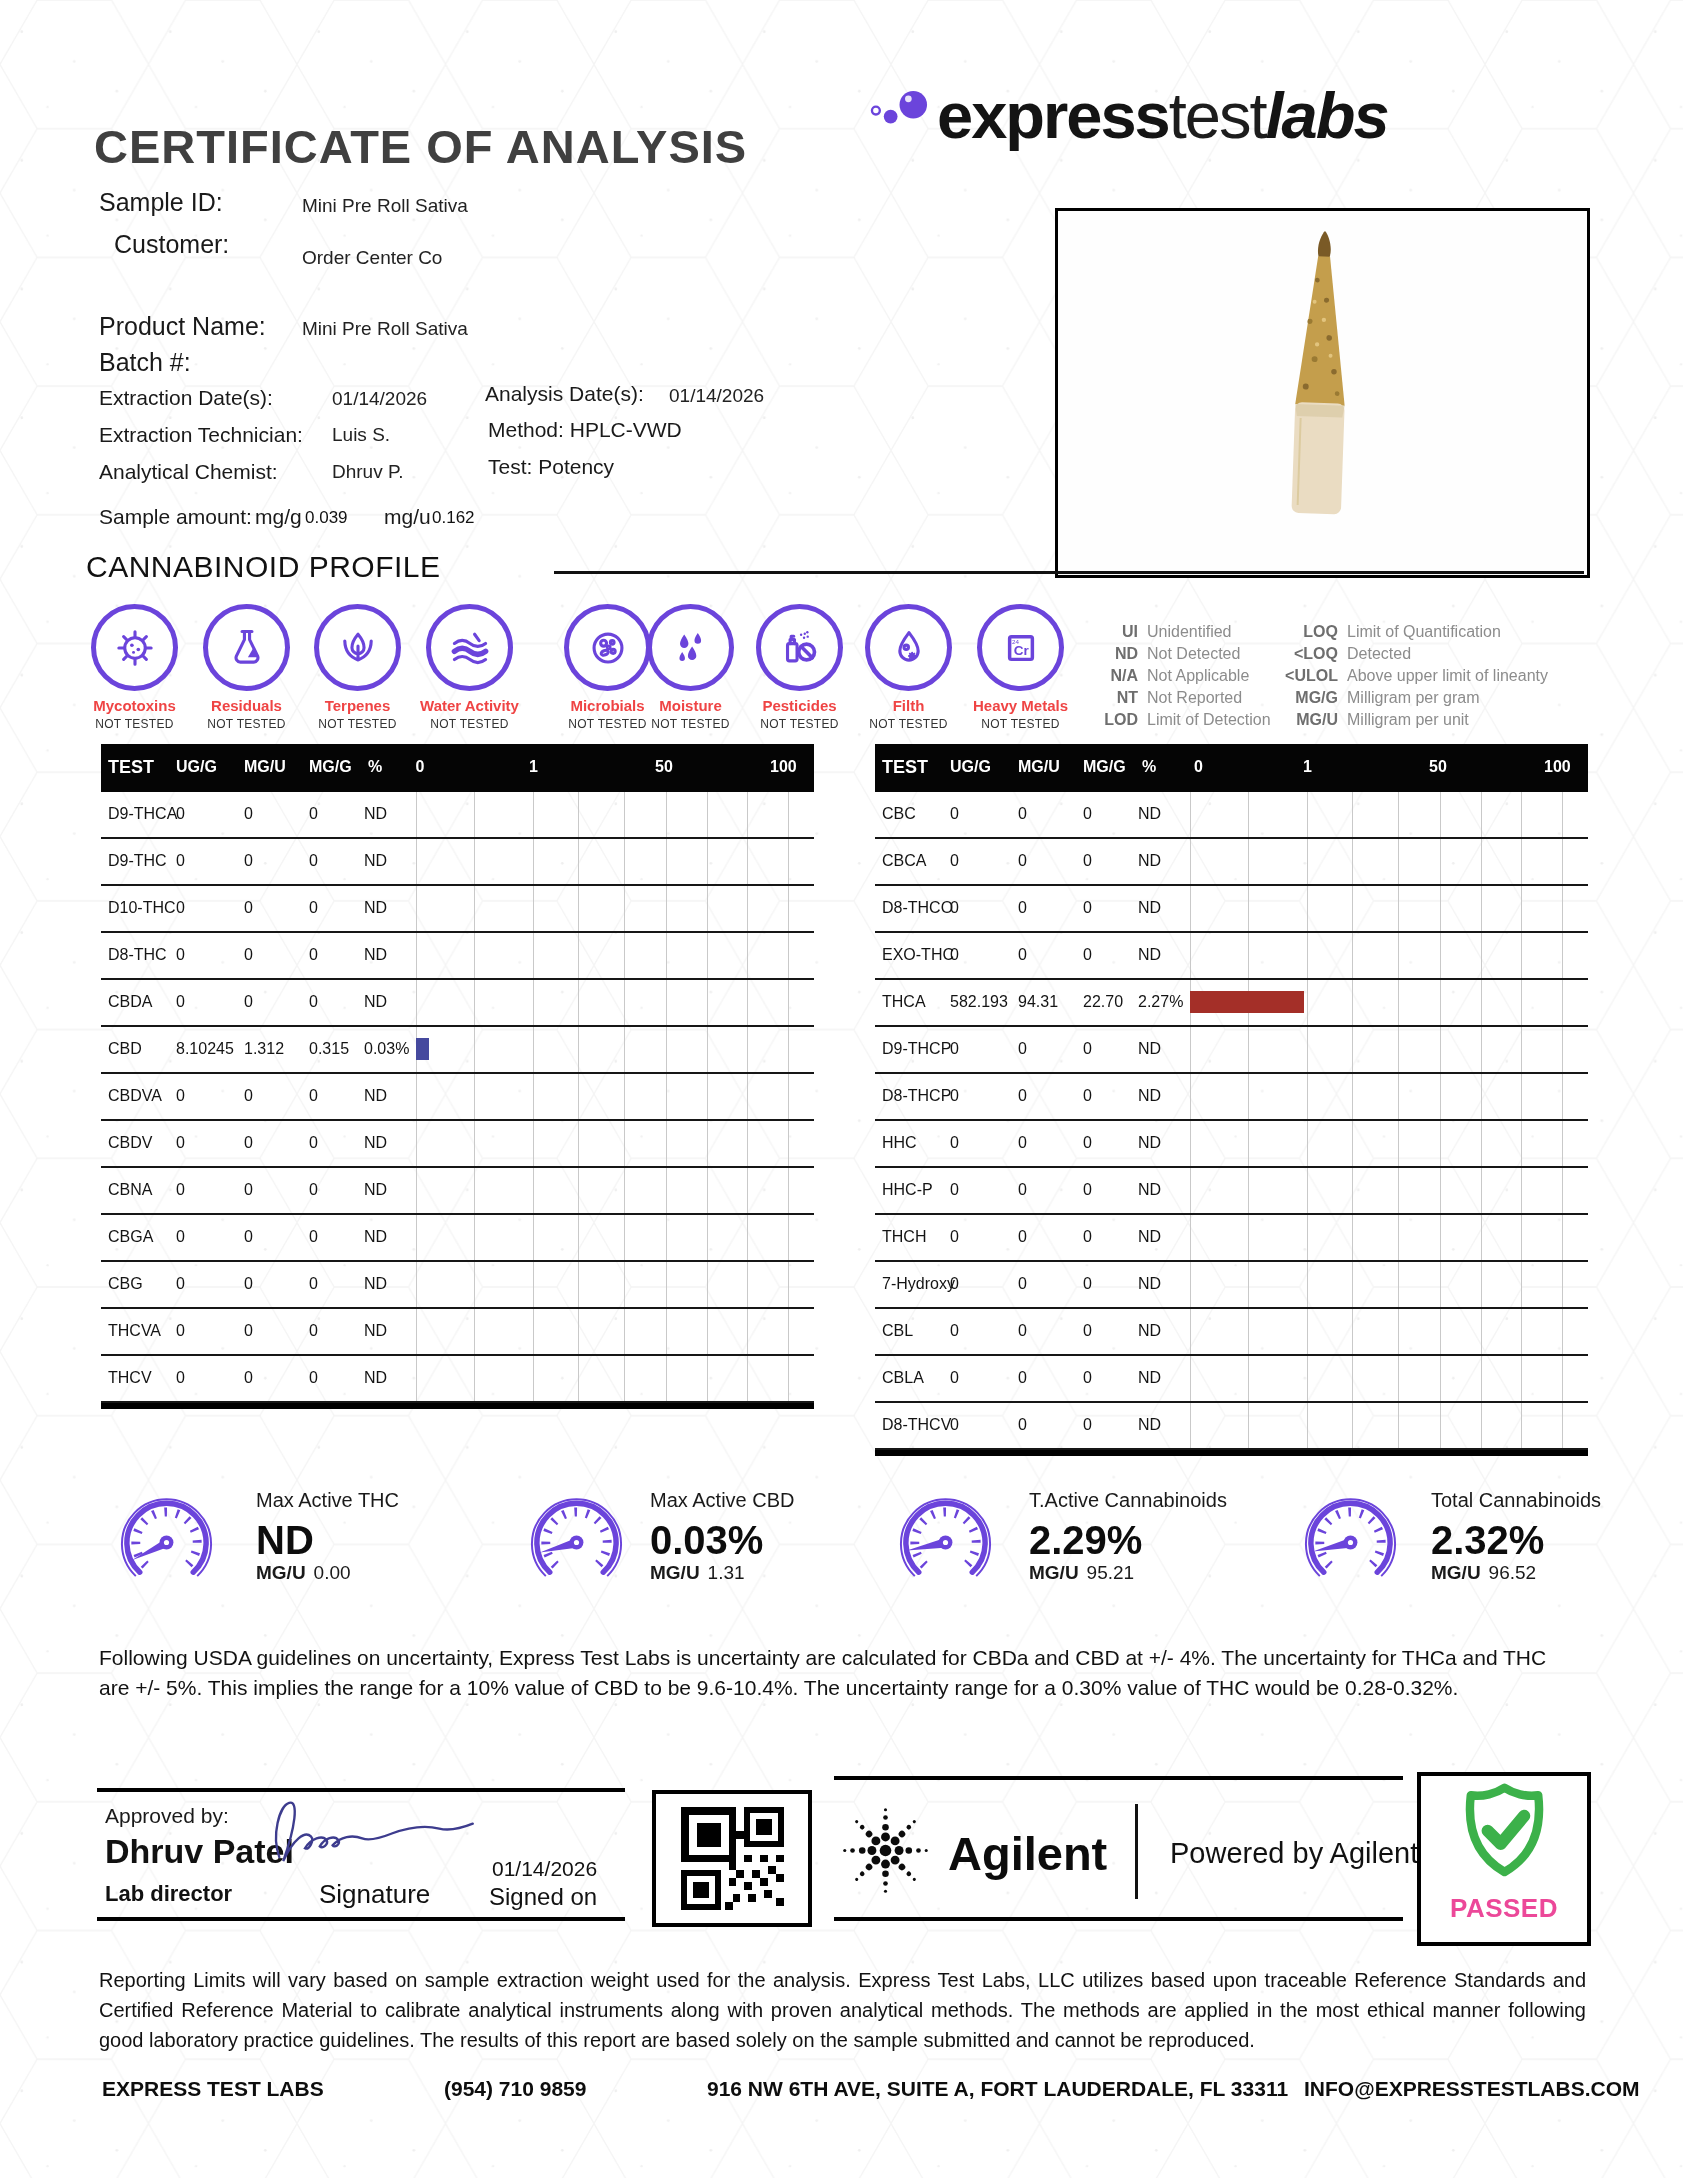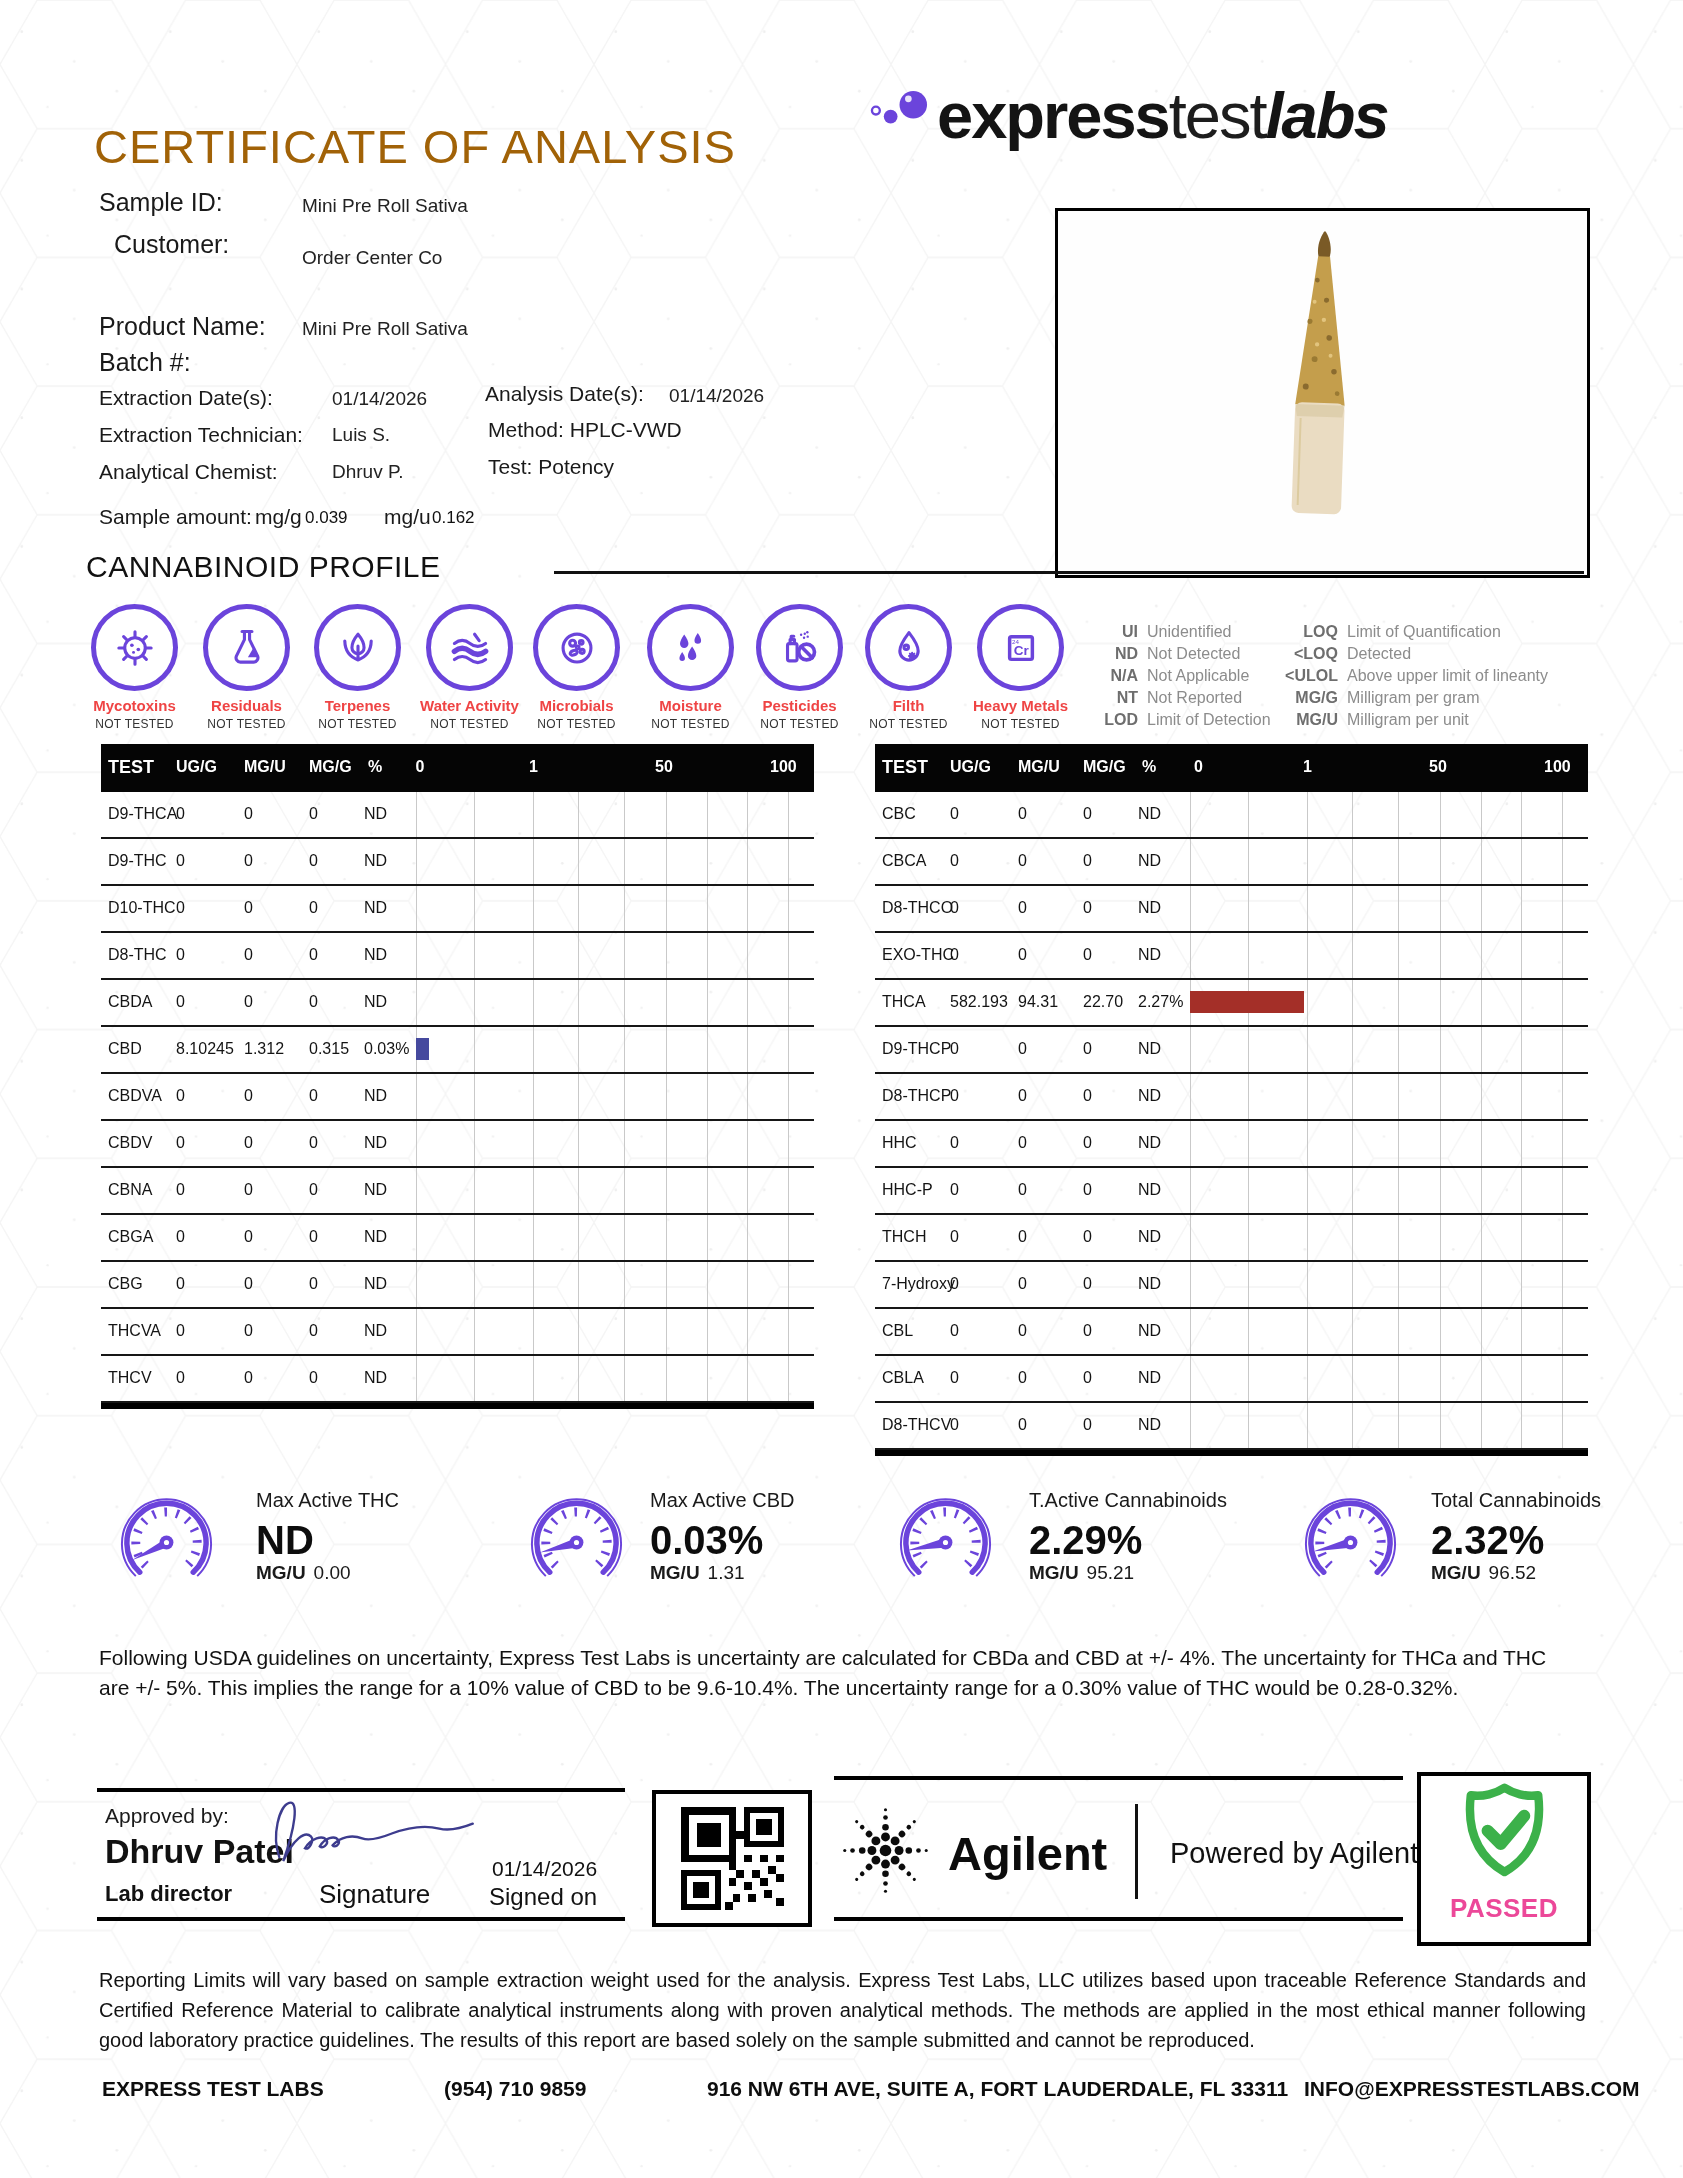--- a/index.html
+++ b/index.html
@@ -4,21 +4,21 @@
 <style>
   html,body{margin:0;padding:0}
   body{width:1683px;height:2178px;position:relative;background:#fff;color:#111;
        font-family:"Liberation Sans",sans-serif;overflow:hidden}
   .abs{position:absolute}
   svg{display:block}
   .lbl-lg{font-size:25px;color:#1a1a1a}
   .lbl-md{font-size:21px;color:#1a1a1a}
   .val{font-size:19px;color:#222}
   
-  .coa-title{left:94px;top:119px;font-size:47px;font-weight:normal;letter-spacing:1px;color:#a16207}
+  .coa-title{left:94px;top:119px;font-size:47px;font-weight:bold;letter-spacing:1px;color:#404040}
   .logo{left:868px;top:83px;display:flex;align-items:flex-end}
   .logo-text{font-size:65px;letter-spacing:-2px;line-height:1;color:#141414}
   .logo-text .lt-express{font-weight:bold}
   .logo-text .lt-test{font-weight:normal;color:#1d1d1d}
   .logo-text .lt-labs{font-weight:bold;font-style:italic}
   
   .product-box{left:1055px;top:208px;width:529px;height:364px;border:3px solid #000;background:#fefefe}
   
   .section-title{left:86px;top:550px;font-size:30px;font-weight:normal;letter-spacing:0.5px}
   .section-line{left:554px;top:571px;width:1030px;height:3px;background:#111}
@@ -187,21 +187,21 @@
     <svg width="44" height="44" viewBox="0 0 24 24" class="glyph">
       <path d="M3.5 9.5c2.8-2.2 5.7-2.2 8.5 0s5.7 2.2 8.5 0"></path>
       <path d="M3.5 13.8c2.8-2.2 5.7-2.2 8.5 0s5.7 2.2 8.5 0" stroke-width="3"></path>
       <path d="M3.5 18.3c2.8-2.2 5.7-2.2 8.5 0s5.7 2.2 8.5 0"></path>
       <path d="M14.5 4.5l2.5 3.5"></path>
     </svg>
   </div>
   <div class="icon-label">Water Activity</div>
   <div class="icon-status">NOT TESTED</div>
 </div>
-<div class="abs icon-item" style="left:521px">
+<div class="abs icon-item" style="left:552px">
   <div class="icon-ring">
     <svg width="44" height="44" viewBox="0 0 24 24" class="glyph">
       <circle cx="12" cy="12" r="7.6"></circle>
       <circle cx="9.6" cy="9.4" r="1.6"></circle>
         <circle cx="14.3" cy="8.9" r="1"></circle>
       <ellipse cx="10.2" cy="14.6" rx="2" ry="1.2" transform="rotate(-20 10.2 14.6)"></ellipse>
       <circle cx="14.8" cy="13.8" r="1.1"></circle>
         <circle cx="12.4" cy="11.6" r=".7"></circle>
     </svg>
   </div>

